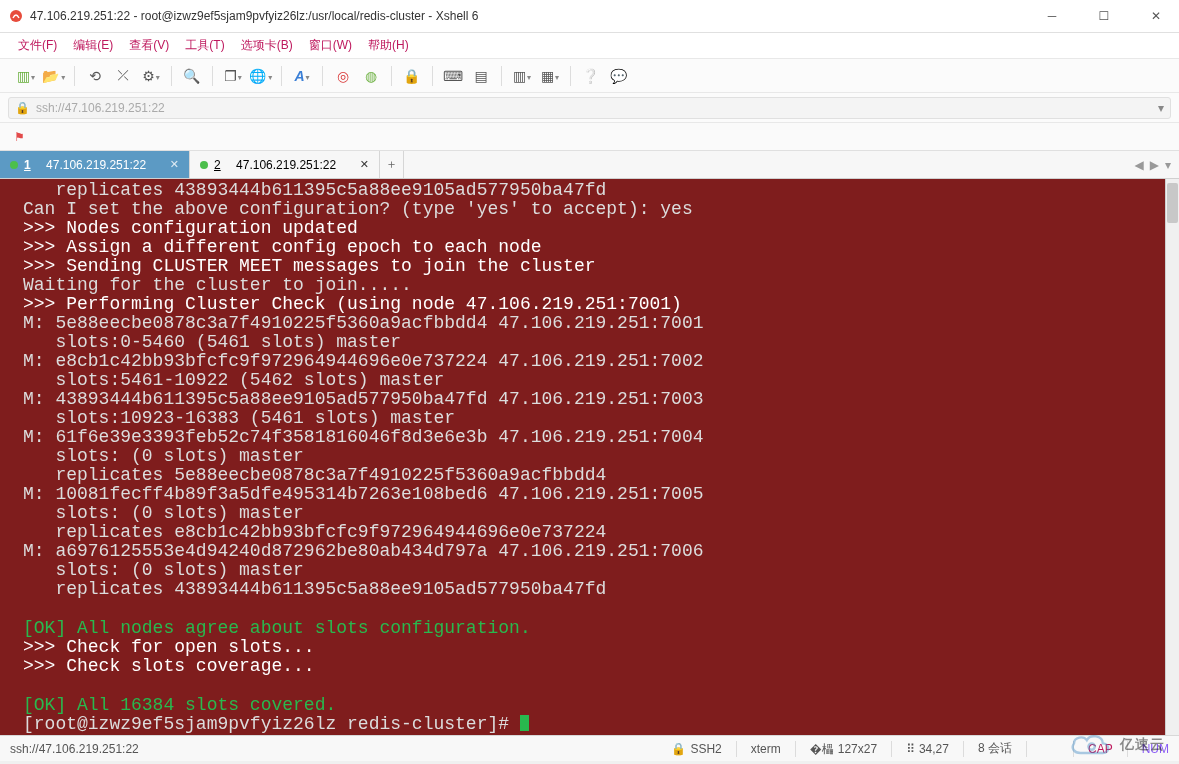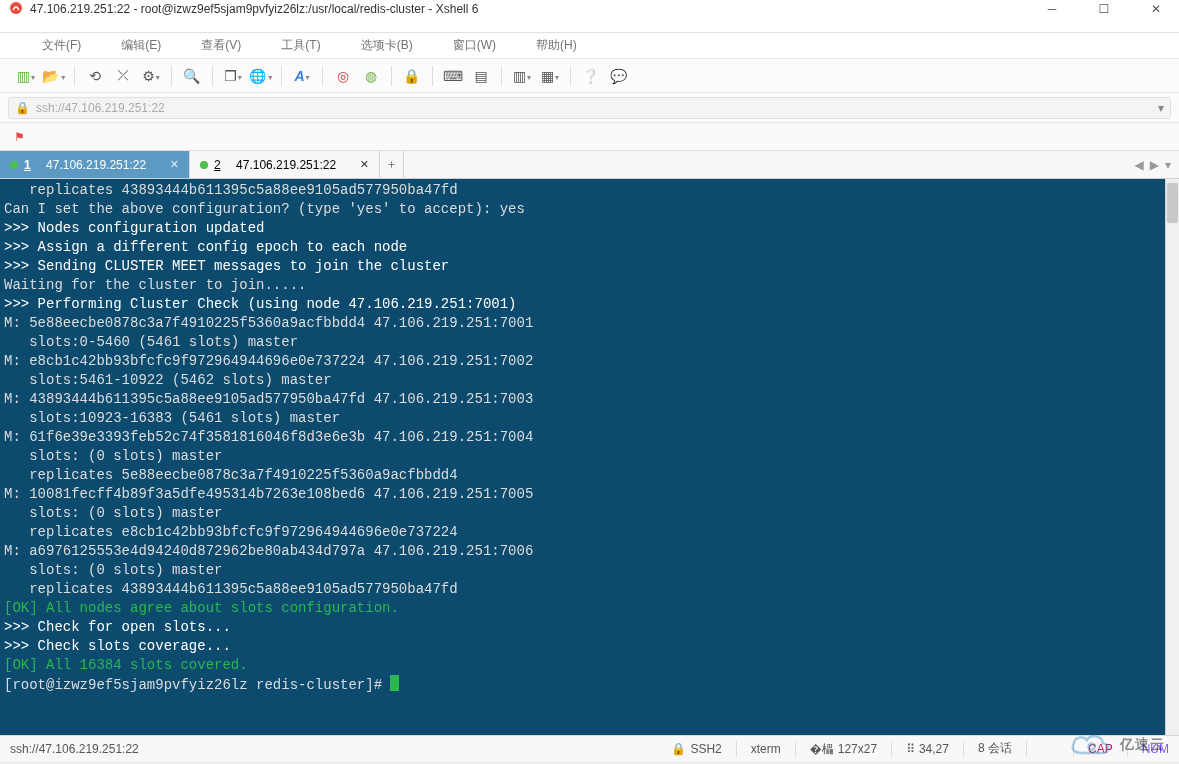--- a/index.html
+++ b/index.html
@@ -1,23 +1,23 @@
 <!DOCTYPE html>
 <html><head>
 <meta charset="utf-8">
 <style>
   * { margin: 0; padding: 0; box-sizing: border-box; }
   body { font-family: "Microsoft YaHei", "Segoe UI", Tahoma, sans-serif; font-size: 12px; background: #f0f0f0; width: 1179px; height: 764px; overflow: hidden; position: relative; }
-  .titlebar { height: 30px; background: #fff; display: flex; align-items: flex-end; padding: 16px 8px; border-bottom: 1px solid #e0e0e0; }
+  .titlebar { height: 30px; background: #fff; display: flex; align-items: center; padding: 16px 8px; border-bottom: 1px solid #e0e0e0; }
   .titlebar .app-icon { width: 16px; height: 16px; margin-right: 6px; color: #e74c3c; }
   .titlebar .title { flex: 1; font-size: 12px; color: #333; }
   .titlebar .win-btns { display: flex; gap: 22px; color: #555; }
   .titlebar .win-btn { width: 30px; text-align: center; cursor: pointer; }
   .menubar { height: 26px; background: #fff; display: flex; align-items: center; padding: 0 18px; gap: 16px; border-bottom: 1px solid #e8e8e8; }
-  .menubar span { cursor: pointer; color: #737373; margin-left: 24px; }
+  .menubar span { cursor: pointer; color: #be185d; }
   .toolbar { height: 34px; background: #fbfbfb; display: flex; align-items: center; padding: 0 14px; gap: 4px; border-bottom: 1px solid #e8e8e8; }
   .tb-btn { width: 24px; height: 24px; display: flex; align-items: center; justify-content: center; cursor: pointer; font-size: 14px; color: #555; position: relative; }
   .tb-btn.green { color: #6aaf3e; }
   .tb-btn.red { color: #d93838; }
   .tb-btn.blue { color: #3a7fd6; }
   .tb-btn.orange { color: #e08b2c; }
   .tb-sep { width: 1px; height: 20px; background: #ddd; margin: 0 4px; }
   .dd-arrow { font-size: 8px; color: #888; margin-left: 1px; position: relative; top: 2px; }
   .addrbar { height: 30px; background: #fbfbfb; display: flex; align-items: center; padding: 0 8px; border-bottom: 1px solid #e8e8e8; }
   .addrbox { flex: 1; height: 22px; background: #f4f4f4; border: 1px solid #e0e0e0; border-radius: 3px; display: flex; align-items: center; padding: 0 6px; color: #aaa; gap: 6px; }
@@ -29,23 +29,23 @@
   .tabstrip { height: 28px; background: #f7f7f7; display: flex; align-items: stretch; border-bottom: 1px solid #d0d0d0; }
   .tab { display: flex; align-items: center; padding: 0 10px; gap: 6px; font-size: 12px; border-right: 1px solid #d6d6d6; cursor: pointer; min-width: 190px; }
   .tab.active { background: #5c9ac4; color: #fff; }
   .tab .dot { width: 8px; height: 8px; border-radius: 50%; background: #4cbf4c; }
   .tab.active .dot { background: #4cbf4c; }
   .tab .close { margin-left: auto; font-size: 11px; opacity: .8; }
   .tab-plus { width: 24px; display: flex; align-items: center; justify-content: center; color: #666; cursor: pointer; border-right: 1px solid #d6d6d6; }
   .tab-navs { margin-left: auto; display: flex; align-items: center; gap: 6px; padding: 0 8px; color: #999; }
   .tab-navs span { cursor: pointer; }
   .terminal-wrap { position: relative; height: 556px; background: #000; }
-  .terminal { position: absolute; inset: 0 14px 0 0; background: #0c4a6e; color: #dcdcdc; font-family: Consolas, "Courier New", monospace; font-size: 14px; line-height: 19px; padding: 2px 4px; white-space: pre; overflow: hidden; }
+  .terminal { position: absolute; inset: 0 14px 0 0; background: #7f1d1d; color: #dcdcdc; font-family: Consolas, "Courier New", monospace; font-size: 18px; line-height: 19px; padding: 2px 23px; white-space: pre; overflow: hidden; }
   .terminal .w { color: #fff; font-weight: normal; }
-  .terminal .g { color: #29b84e; }
+  .terminal .g { color: #29b84e; margin-top: 20px; }
   .terminal .cursor { display: inline-block; width: 9px; height: 16px; background: #29b84e; vertical-align: -2px; }
   .vscroll { position: absolute; right: 0; top: 0; width: 14px; height: 100%; background: #f0f0f0; border-left: 1px solid #cfcfcf; }
   .vscroll .thumb { position: absolute; left: 1px; right: 1px; height: 40px; top: 4px; background: #c8c8c8; border-radius: 2px; }
   .statusbar { height: 26px; background: #f8f8f8; border-top: 1px solid #d8d8d8; display: flex; align-items: center; padding: 0 10px; gap: 14px; font-size: 12px; color: #555; }
   .statusbar .seg { display: flex; align-items: center; gap: 4px; }
   .statusbar .spacer { flex: 1; }
   .stat-sep { width: 1px; height: 16px; background: #dcdcdc; }
   .lock-ico { color: #d8a52c; }
   .watermark { position: absolute; right: 14px; bottom: 4px; opacity: .45; display: flex; align-items: center; gap: 6px; pointer-events: none; }
   .watermark .cloud { width: 48px; height: 30px; }

